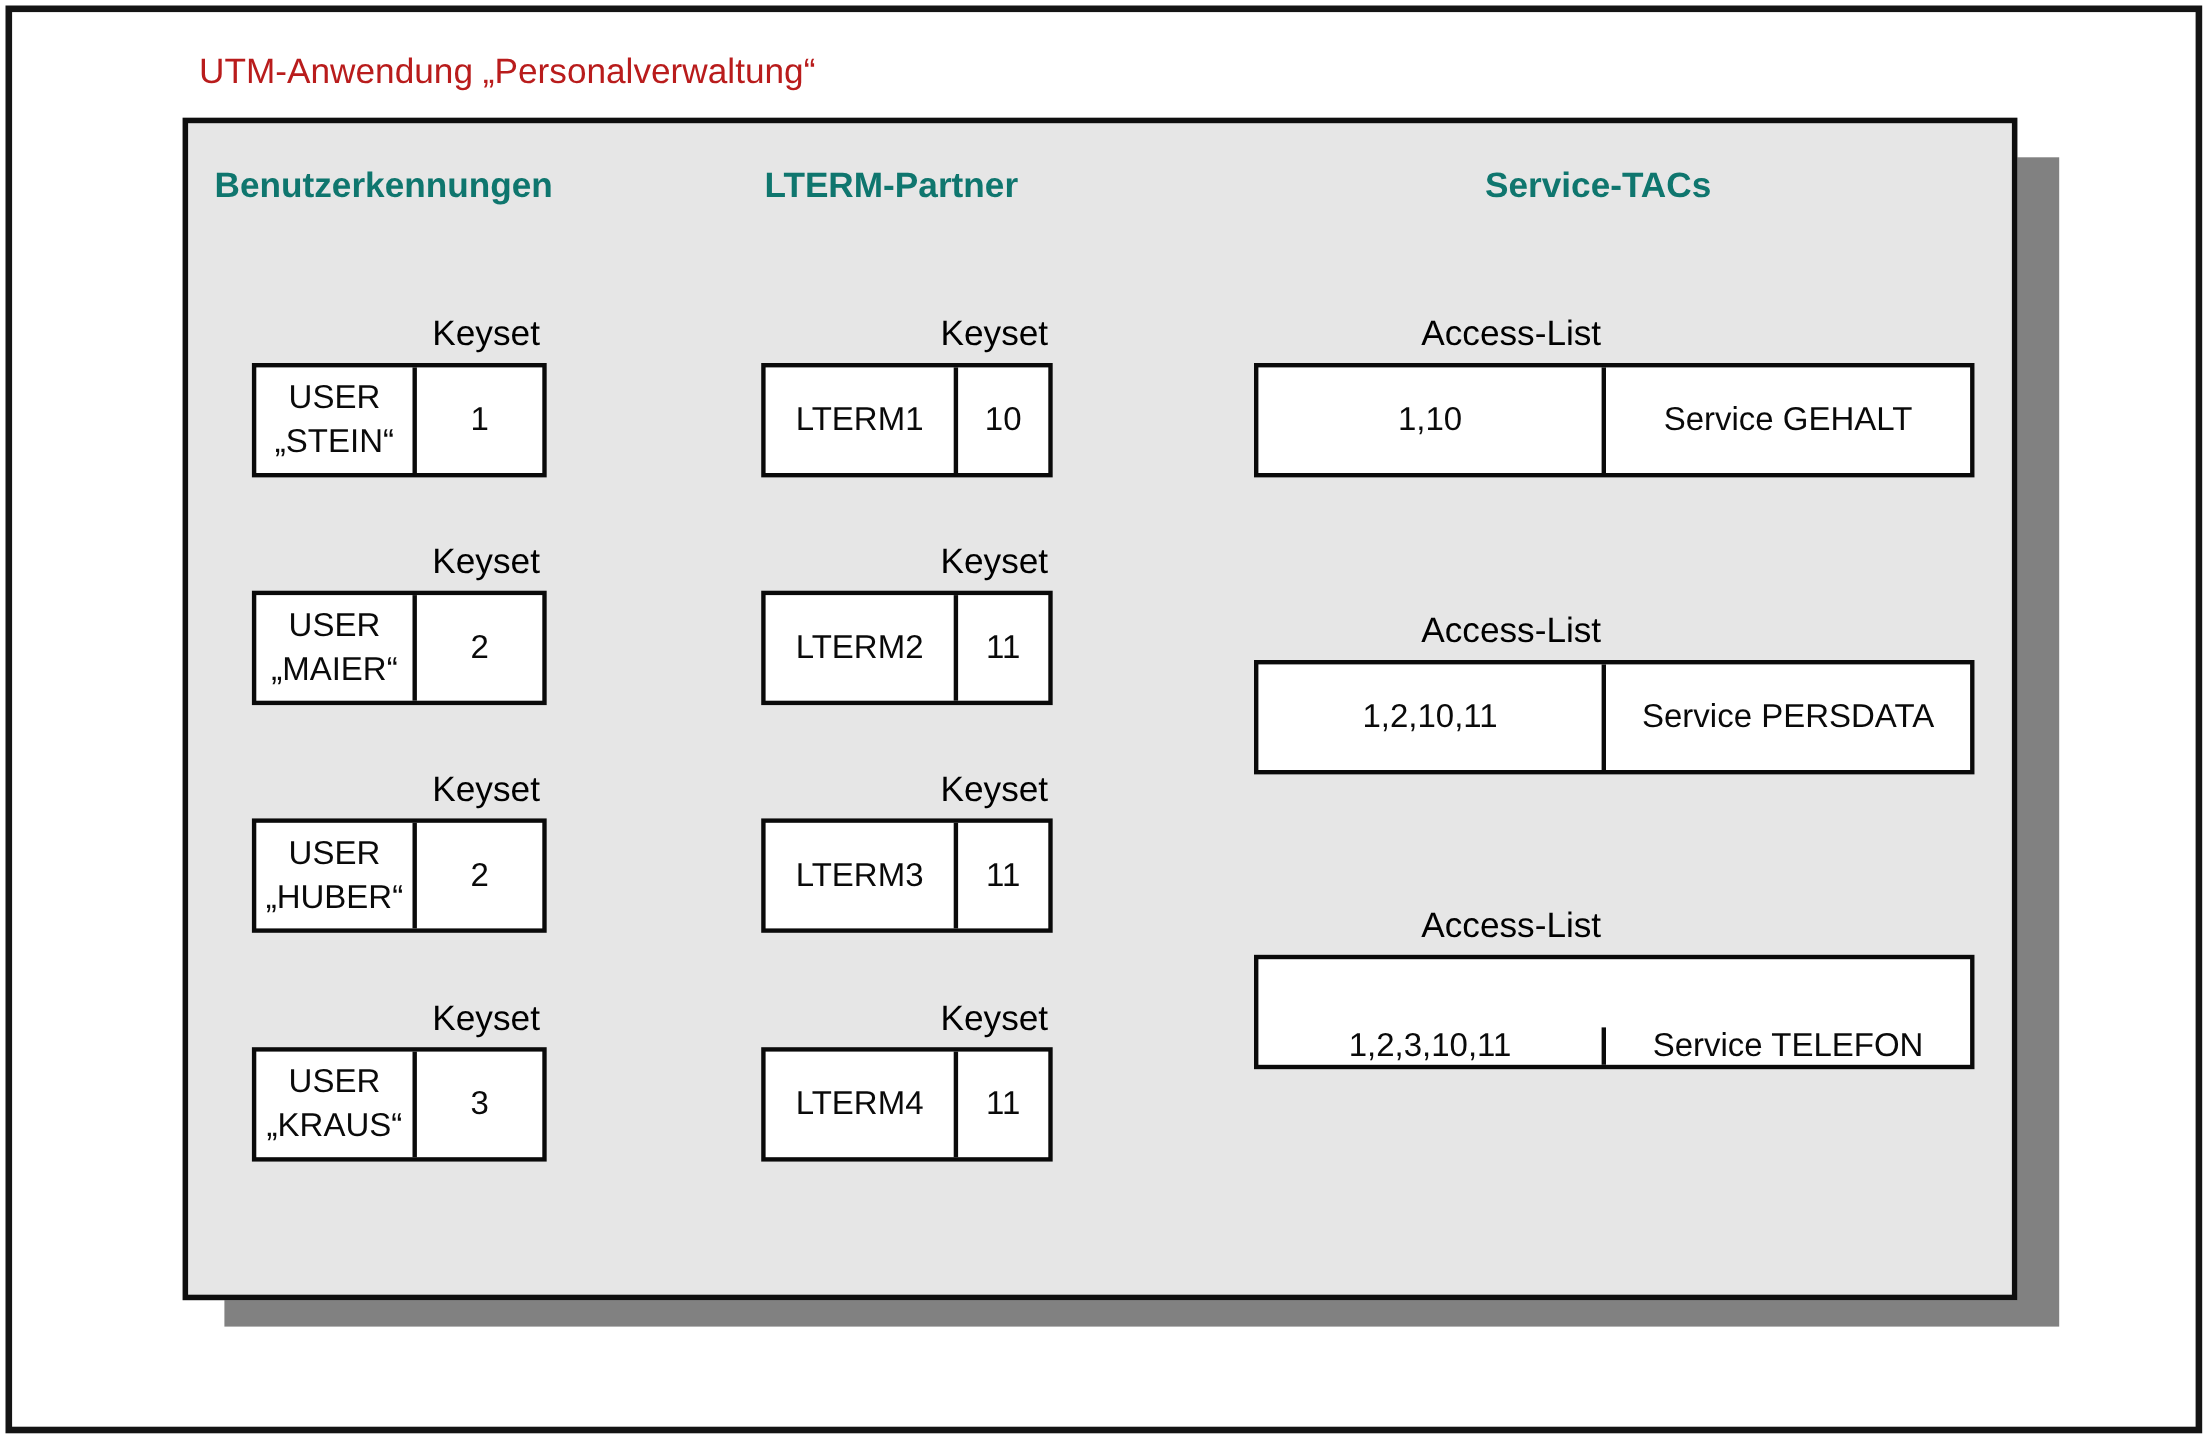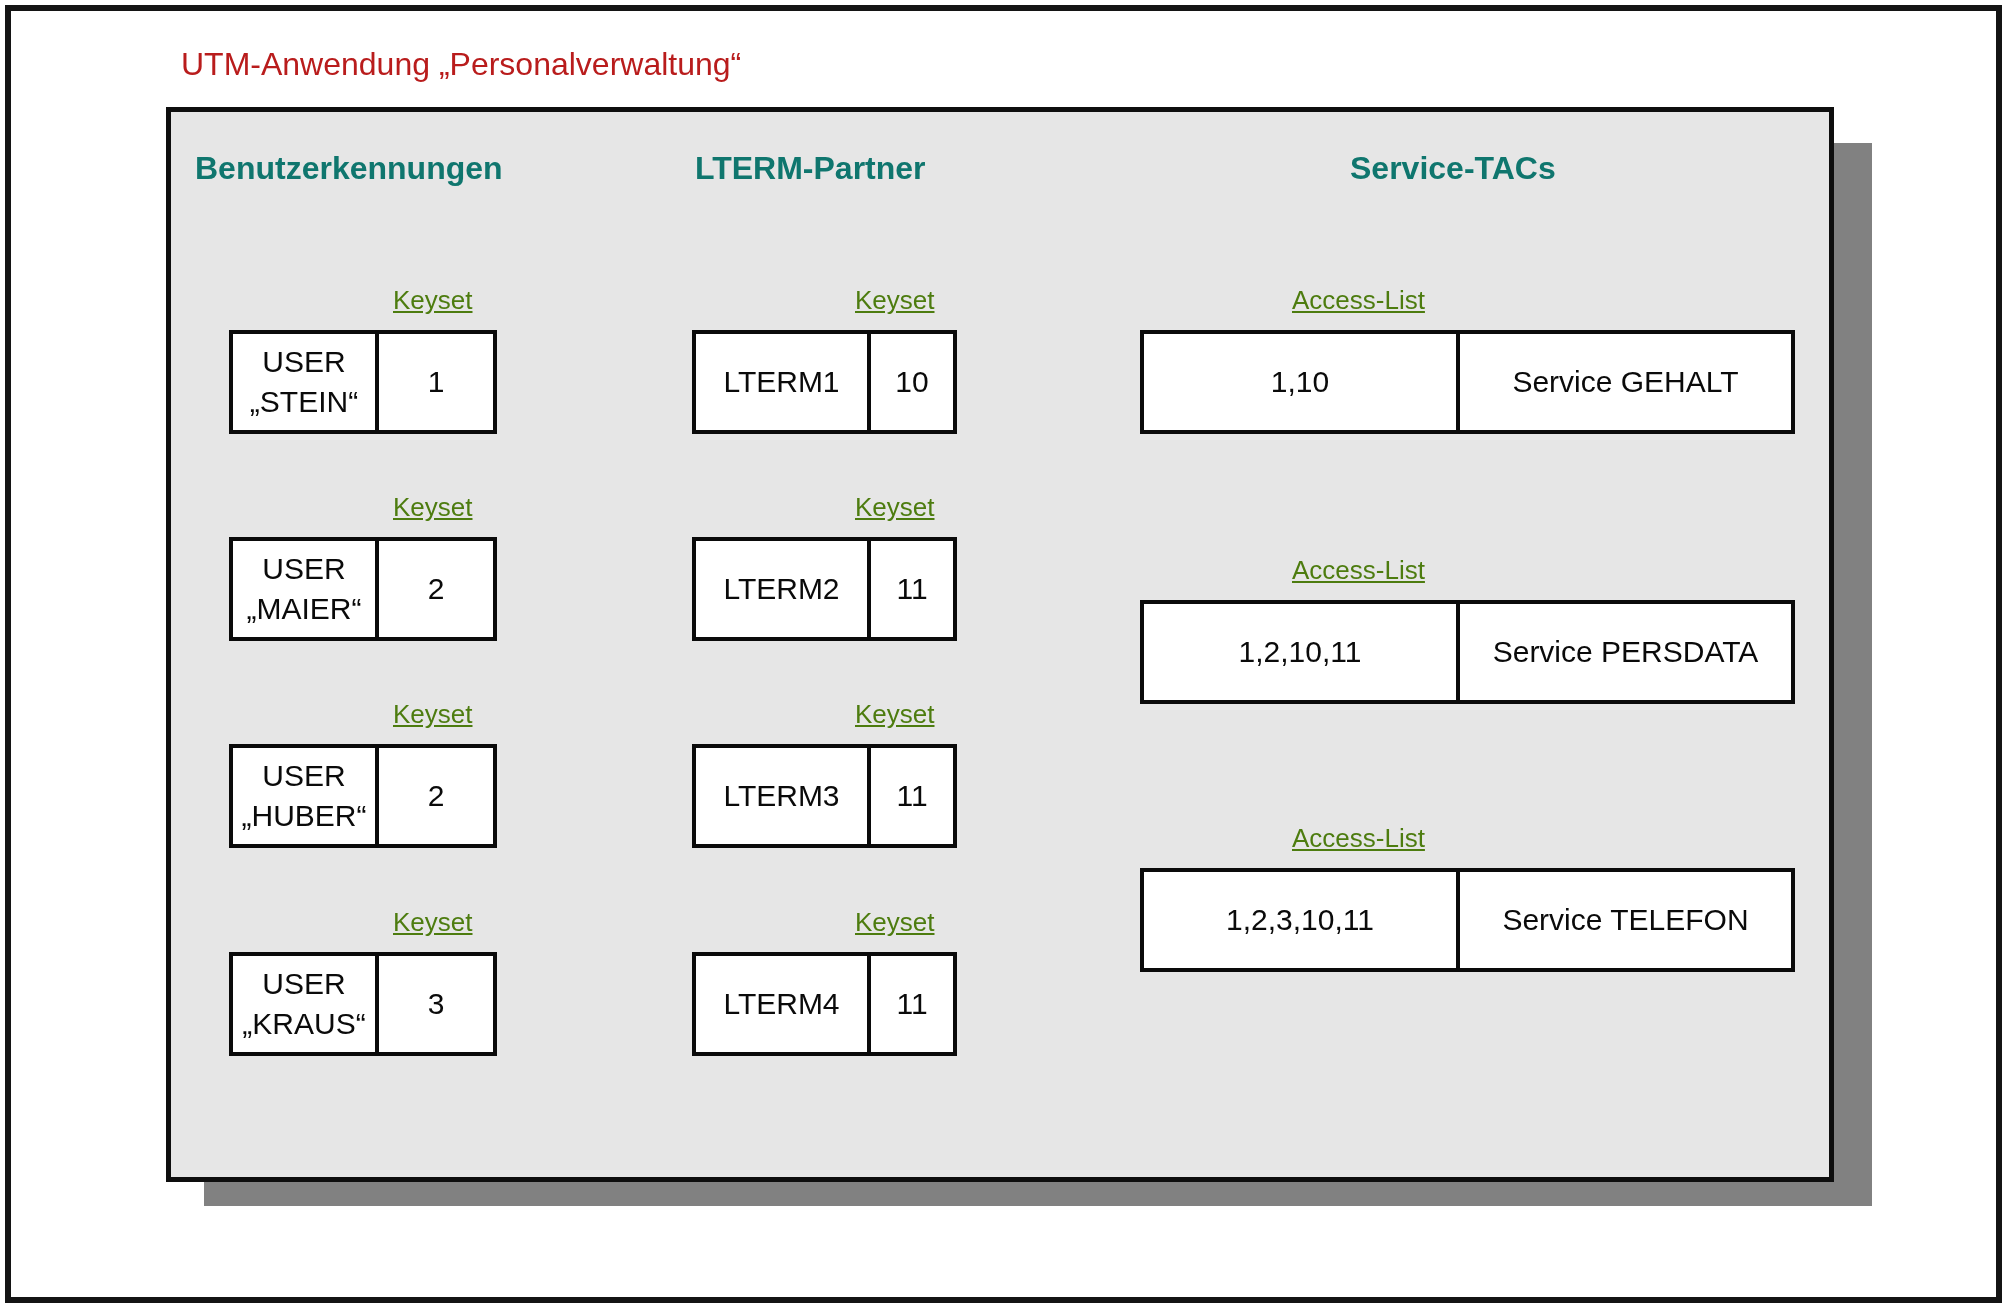--- a/index.html
+++ b/index.html
@@ -40,24 +40,23 @@
   }
   .col-header {
     position:absolute;
     font-size:32px;
     font-weight:bold;
     color:#0f766e;
     white-space:nowrap;
   }
   .small-label {
     position:absolute;
-    font-size:26px;
-    color:#4d7c0f;
+    font-size:32px;
+    color:#000000;
     white-space:nowrap;
-    text-decoration:underline;
   }
   .dbox {
     position:absolute;
     display:flex;
     background:#ffffff;
     border:4px solid #0a0a0a;
   }
   .cell {
     display:flex;
     align-items:center;
@@ -79,21 +78,21 @@
   .service-box .cell.left { width:316px; }
 
   .keyset-users { left:393px; }
   .keyset-lterm { left:855px; }
   .accesslist-label { left:1292px; }
 
   
   .r0 { top:330px; } .r1 { top:537px; } .r2 { top:744px; } .r3 { top:952px; }
   .k0 { top:285px; } .k1 { top:492px; } .k2 { top:699px; } .k3 { top:907px; }
   
-  .s0 { top:330px; } .s1 { top:600px; } .s2 { top:868px; }
+  .s0 { top:330px; } .s1 { top:600px; } .s2 { top:868px;align-items:flex-end; }
   .a0 { top:285px; } .a1 { top:555px; } .a2 { top:823px; }
 </style>
 </head>
 <body>
 
 <div class="page">
   <div class="panel-shadow"></div>
   <div class="panel"></div>
 
   <div class="diagram-title">UTM-Anwendung „Personalverwaltung“</div>

